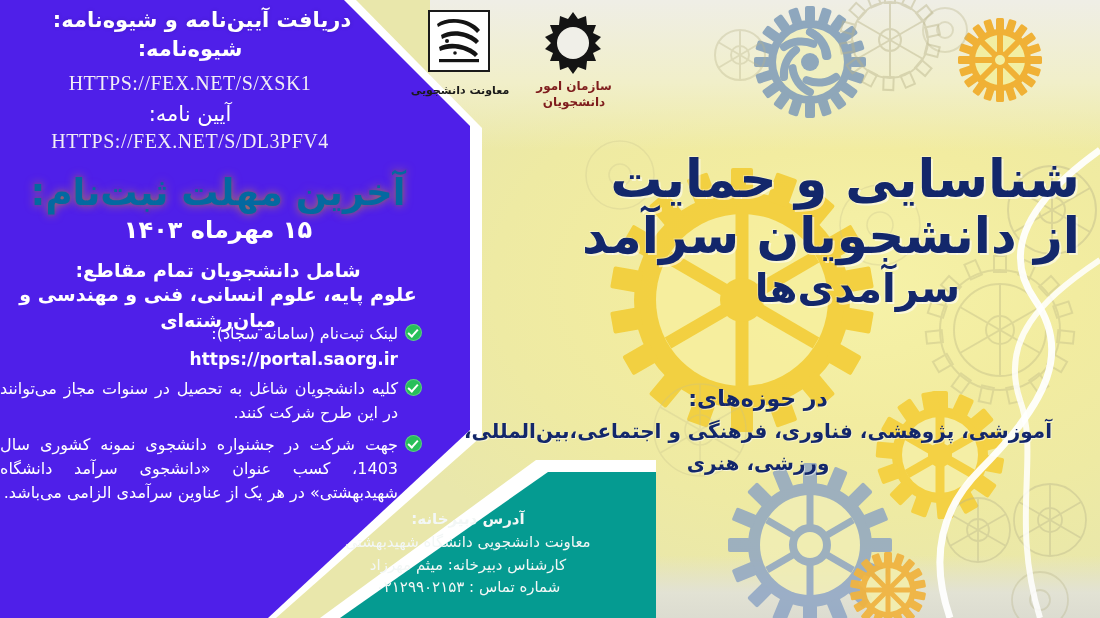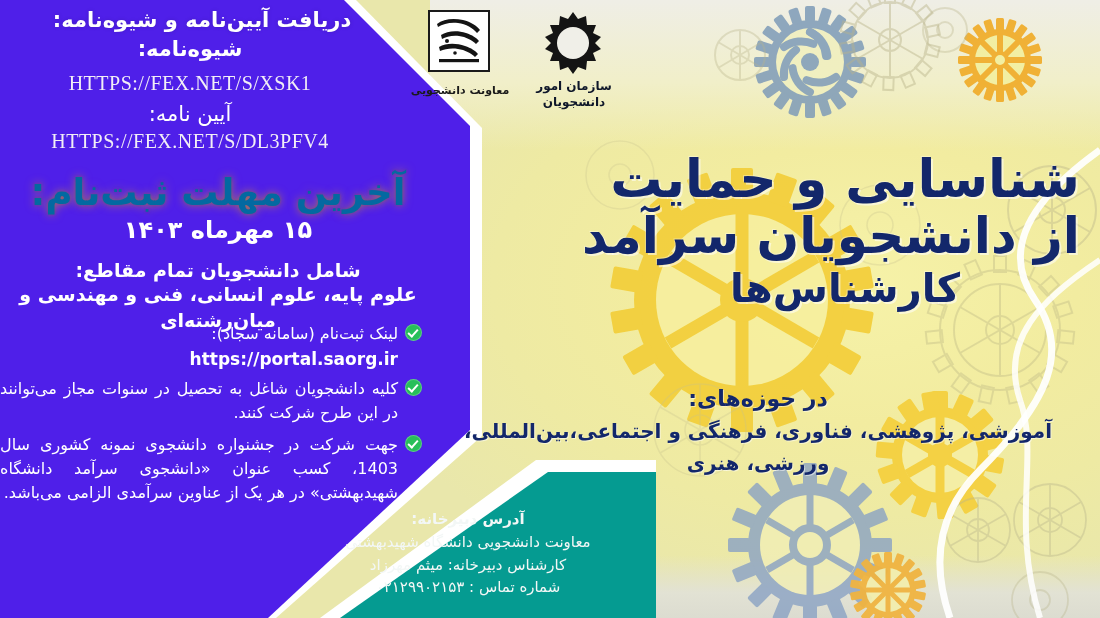--- a/index.html
+++ b/index.html
@@ -131,21 +131,21 @@
   .logo-sbu .inner{
     position:absolute;left:5px;top:5px;width:52px;height:52px;
   }
   .logo-sbu-cap{
     position:absolute;left:-34px;top:74px;width:132px;text-align:center;
     font-size:11px;color:#1a1a1a;direction:rtl;font-weight:600;
   }
   .logo-org{position:absolute;left:120px;top:6px;width:70px;height:66px;}
   .logo-org-cap{
     position:absolute;left:92px;top:74px;width:128px;text-align:center;
-    font-size:12px;color:#0f172a;direction:rtl;font-weight:600;line-height:1.35;
+    font-size:12px;color:#7f1d1d;direction:rtl;font-weight:600;line-height:1.35;
   }
 
   
   .main-title{
     position:absolute;right:20px;top:150px;width:620px;
     direction:rtl;text-align:right;
     color:#13276b;font-weight:bold;
     text-shadow:2px 2px 0 rgba(255,255,255,.55), -1px -1px 0 rgba(255,255,255,.35);
   }
   .main-title .l1{font-size:52px;line-height:1.12;letter-spacing:1px;}
@@ -566,21 +566,21 @@
     <div class="logo-org-cap">
       <span>سازمان امور</span>
       <span>دانشجویان</span>
     </div>
 
   </div>
 
   <div class="main-title">
     <div class="l1">شناسایی و حمایت</div>
     <div class="l2">از دانشجویان سرآمد</div>
-    <div class="l3">کارشناس‌ها</div>
+    <div class="l3">سرآمدی‌ها</div>
   </div>
 
   <div class="fields">
     <span class="f-head">در حوزه‌های:</span>
     <span class="f-list">آموزشی، پژوهشی، فناوری، فرهنگی و اجتماعی،بین‌المللی، ورزشی، هنری</span>
   </div>
 
 </div>
 
 </body></html>

